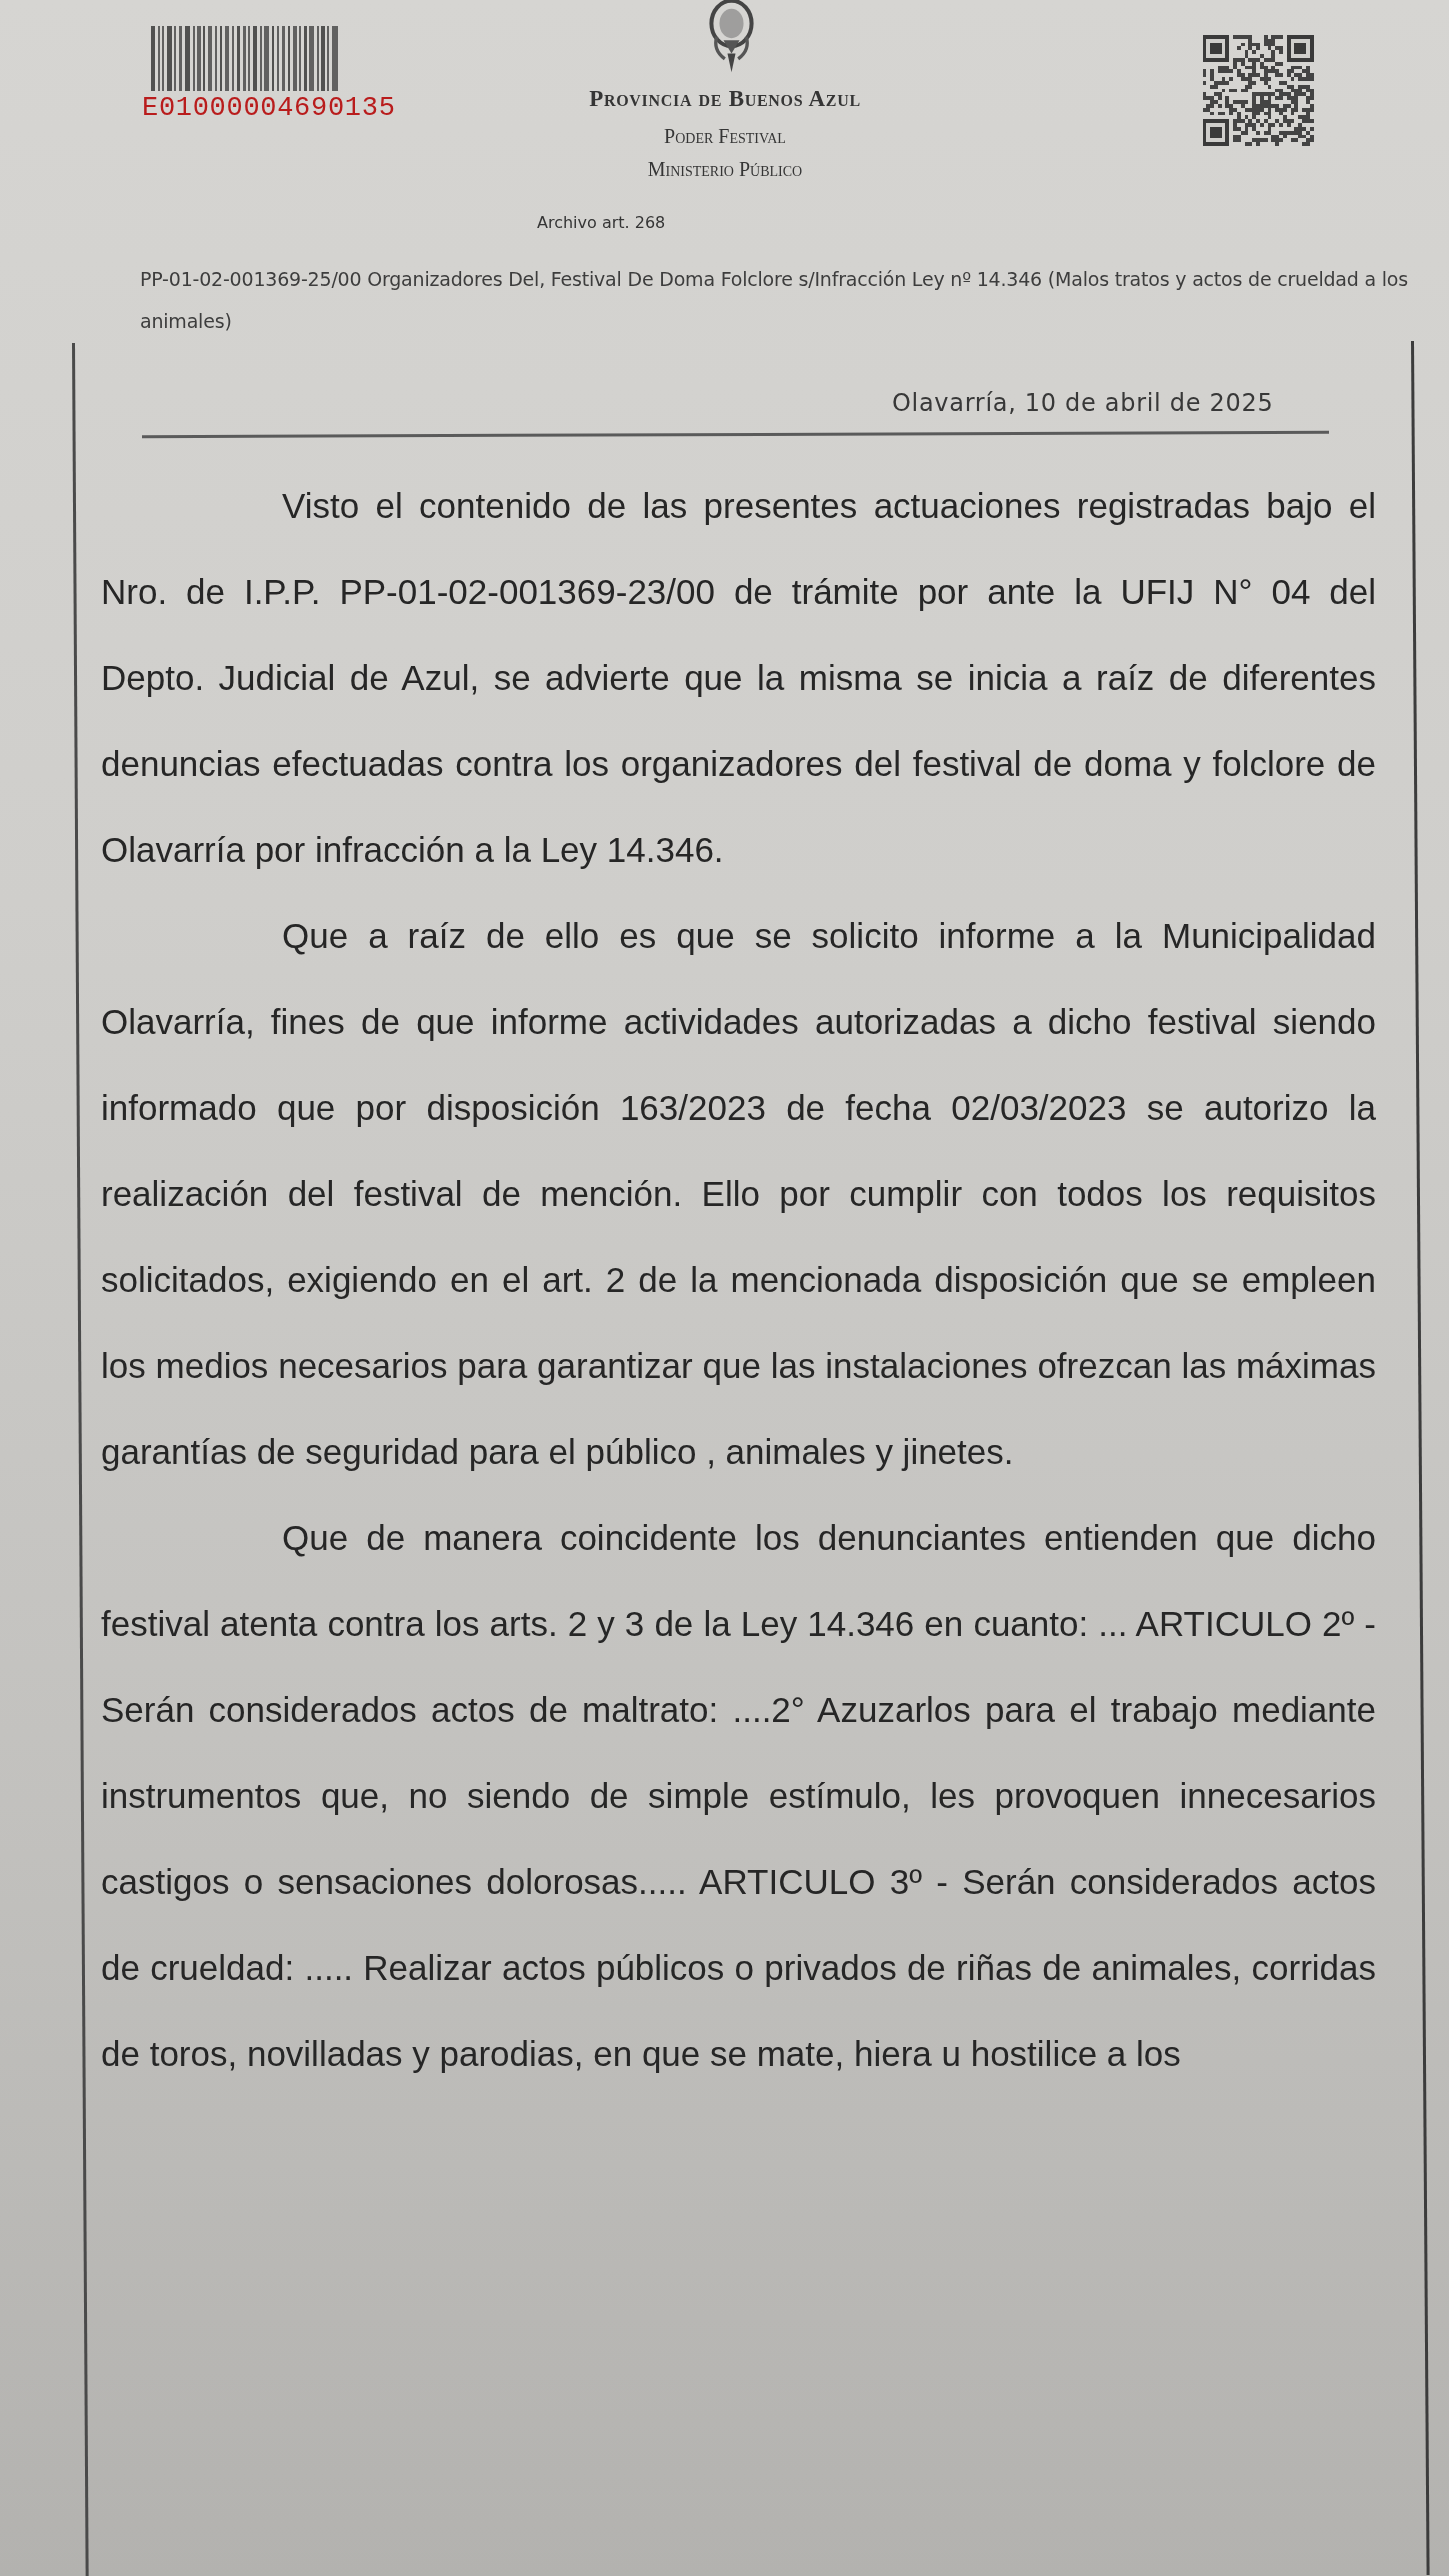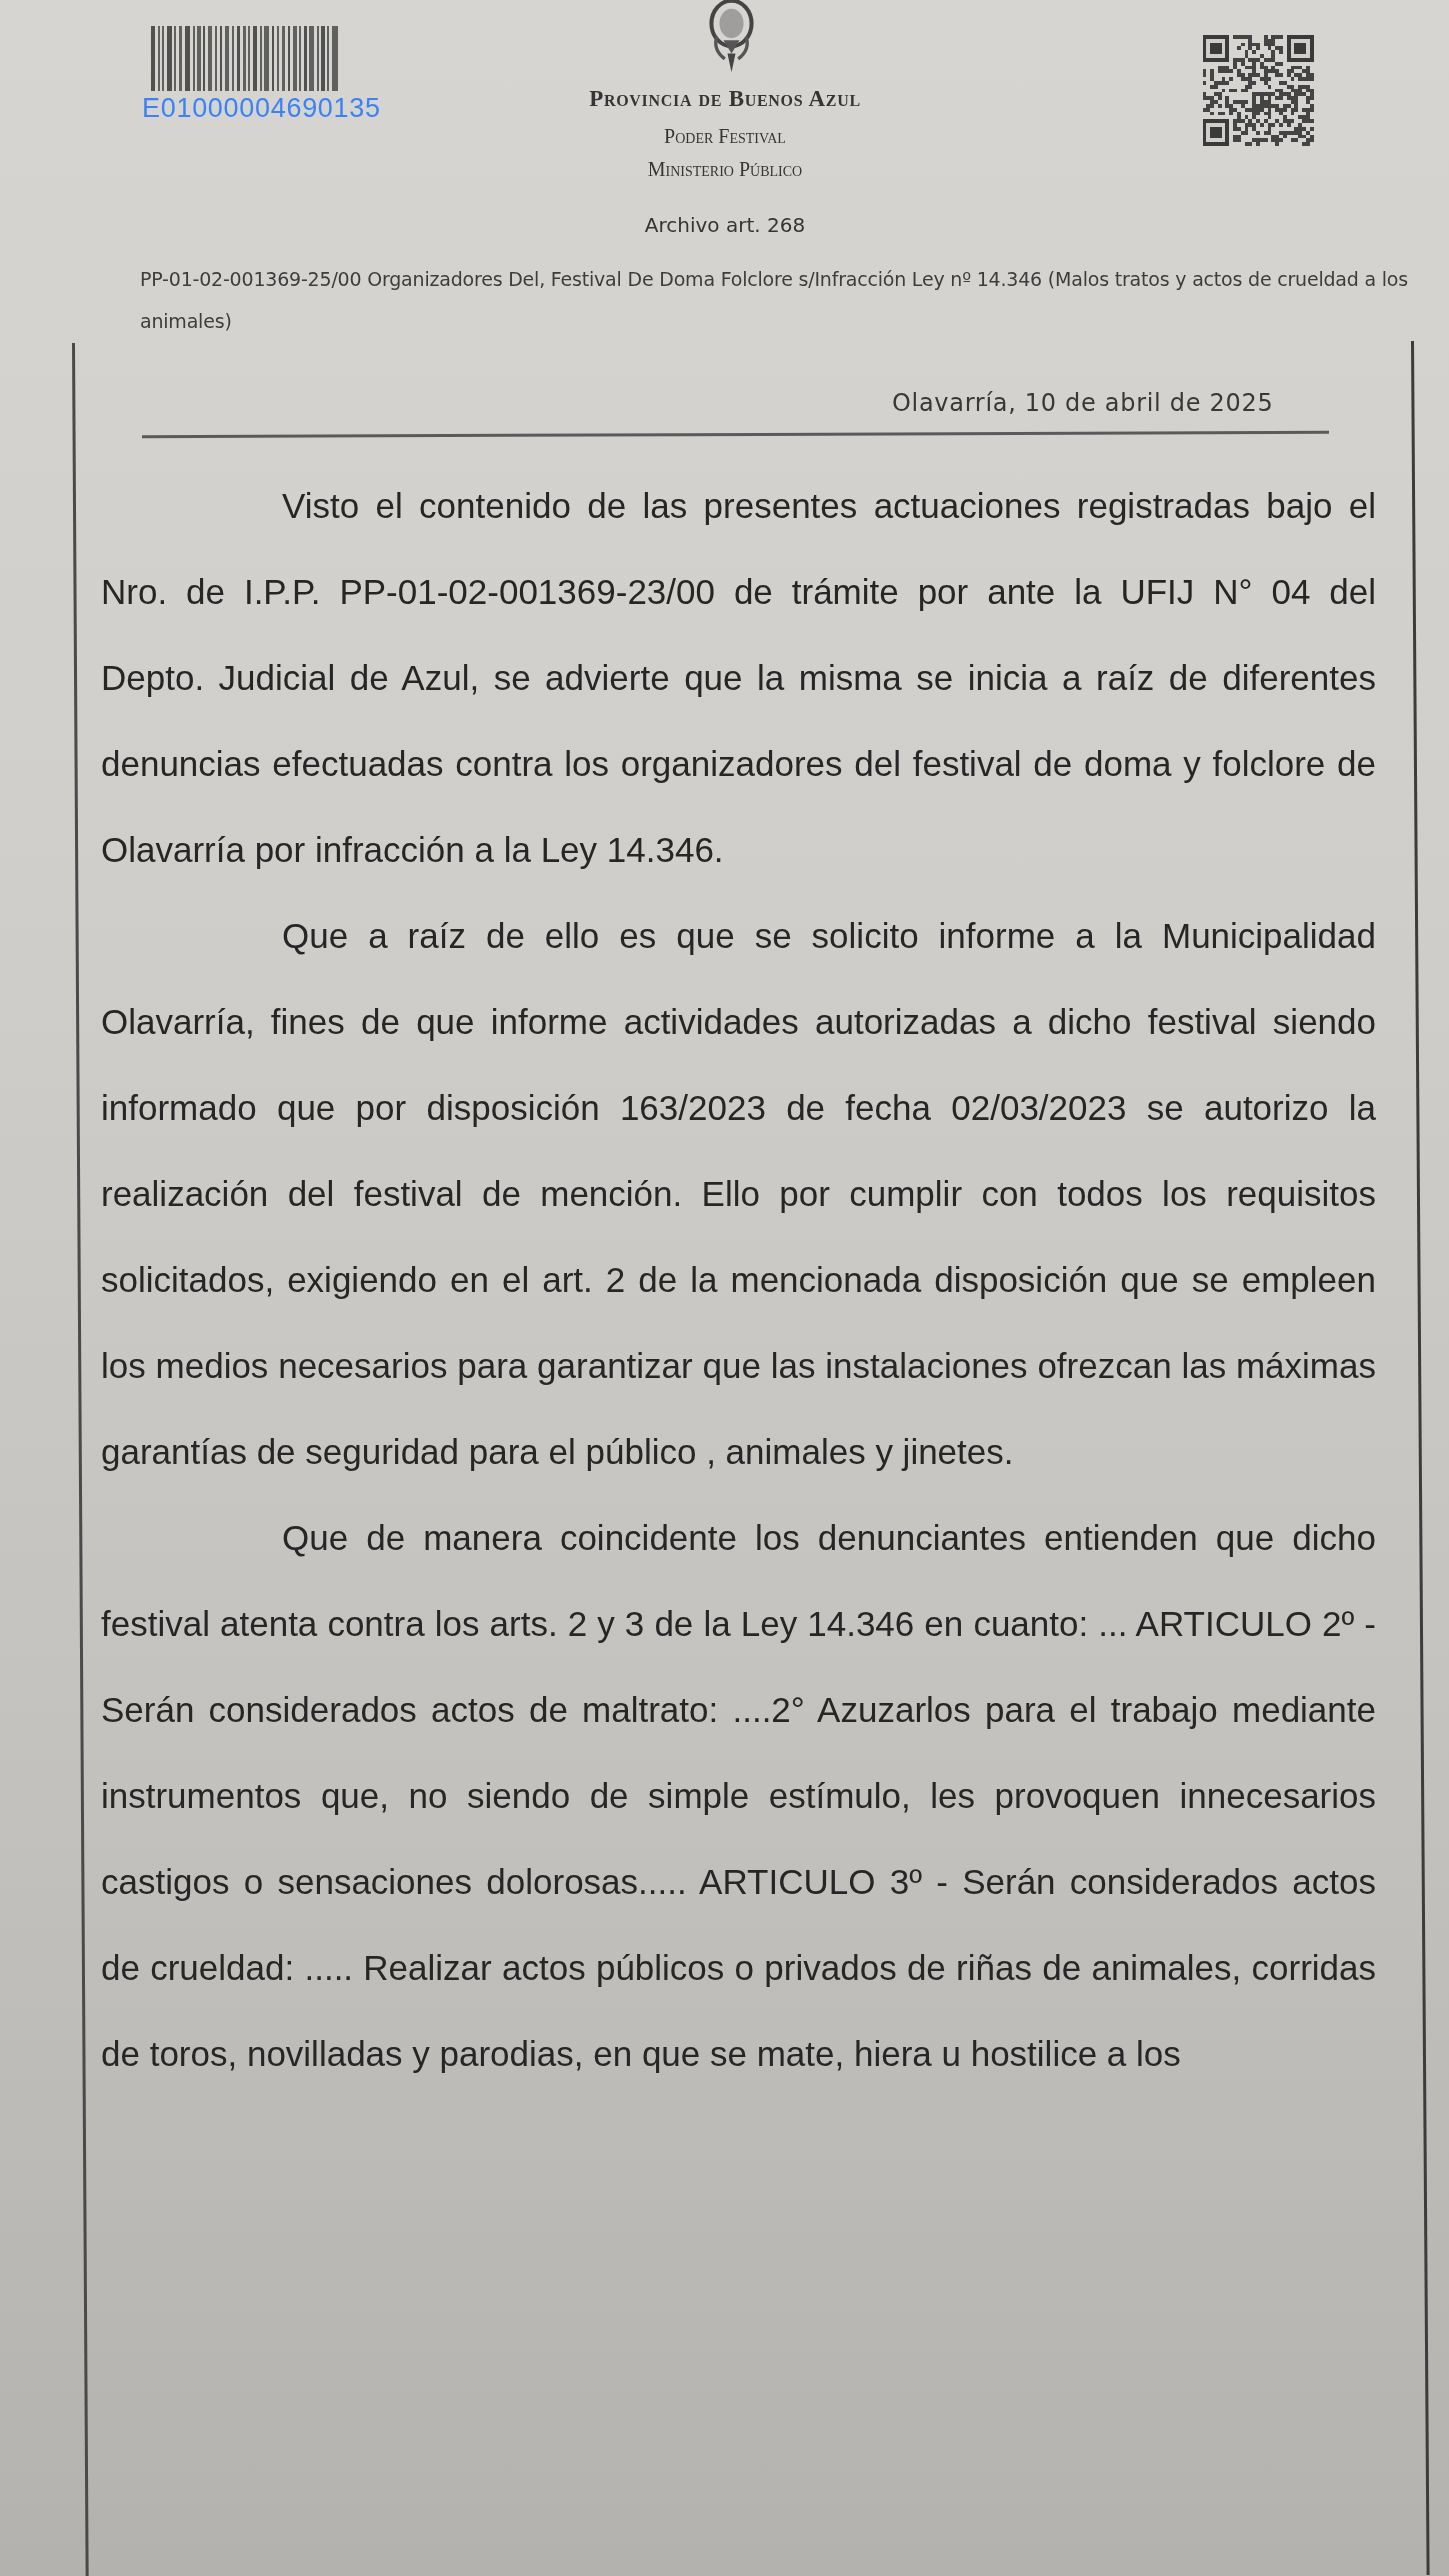--- a/index.html
+++ b/index.html
@@ -6,27 +6,27 @@
   body {
     width: 1449px; height: 2576px; overflow: hidden; position: relative;
     background: linear-gradient(180deg, #d6d5d2 0%, #cfcecb 35%, #c2c1be 70%, #b3b2af 100%);
     font-family: "Liberation Sans", sans-serif;
     color: #2b2b2b;
   }
   .abs { position: absolute; }
   
   .barcode { left: 151px; top: 25.5px; width: 231px; height: 65px; display: flex; align-items: stretch; gap: 0; }
   .barcode span { display: block; background: #3a3a3a; margin-right: 2.7px; }
-  .barcode-number { left: 142px; top: 93px; font-family: Liberation Sans, sans-serif; font-size: 27px; color: #3b82f6; letter-spacing: 0.7px; }
+  .barcode-number { left: 142px; top: 93px; font-family: Liberation Mono, monospace; font-size: 27px; color: #b91c1c; letter-spacing: 0.7px; }
   .coat { left: 698px; top: 0; width: 67px; height: 77px; }
   .inst { left: 537px; width: 376px; text-align: center; font-family: "Liberation Serif", serif; font-variant: small-caps; color: #353535; font-weight: bold; }
   .inst-1 { top: 86px; font-size: 23px; letter-spacing: 0.7px; }
   .inst-2 { top: 125px; font-size: 20px; font-weight: normal; }
   .inst-3 { top: 158px; font-size: 20px; font-weight: normal; }
-  .archivo { left: 537px; width: 376px; top: 213px; text-align: center; font-size: 20px; color: #353535; font-family: "DejaVu Sans", sans-serif; }
+  .archivo { left: 537px; width: 376px; top: 213px; font-size: 16px; color: #353535; font-family: "DejaVu Sans", sans-serif; }
   .qr { left: 1201px; top: 35px; width: 114px; height: 111px; }
   .caption { left: 140px; width: 1308px; top: 258px; font-size: 19px; line-height: 42px; color: #3d3d3d; font-family: "DejaVu Sans", sans-serif; letter-spacing: -0.2px; }
   
   .vline-left { left: 72px; top: 343px; width: 2.7px; height: 2234px; background: #4a4a4a; transform: rotate(-0.35deg); transform-origin: top; }
   .vline-right { left: 1411px; top: 341px; width: 2.7px; height: 2234px; background: #3c3c3c; transform: rotate(-0.4deg); transform-origin: top; }
   .date-line { left: 892px; top: 389px; font-size: 24px; color: #383838; font-family: "DejaVu Sans", sans-serif; letter-spacing: 0.7px; }
   .rule { left: 142px; top: 433px; width: 1187px; height: 2.7px; background: #5a5a5a; transform: rotate(-0.22deg); }
   
   .body-text { left: 101px; width: 1275px; top: 463px; font-size: 35px; line-height: 86px; color: #262626; text-align: justify; }
   .body-text p { margin: 0; text-indent: 181px; }

